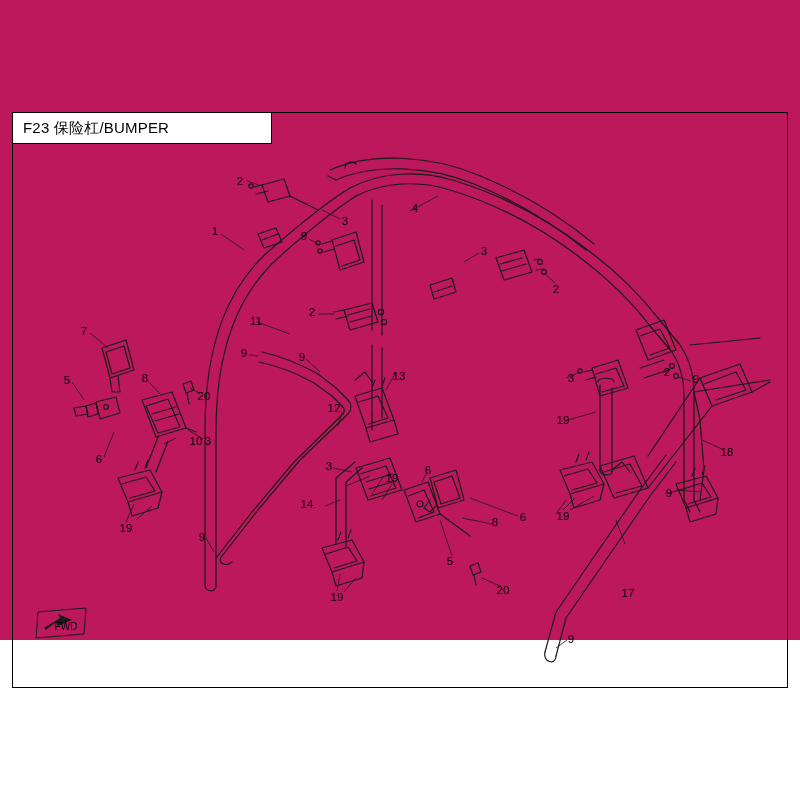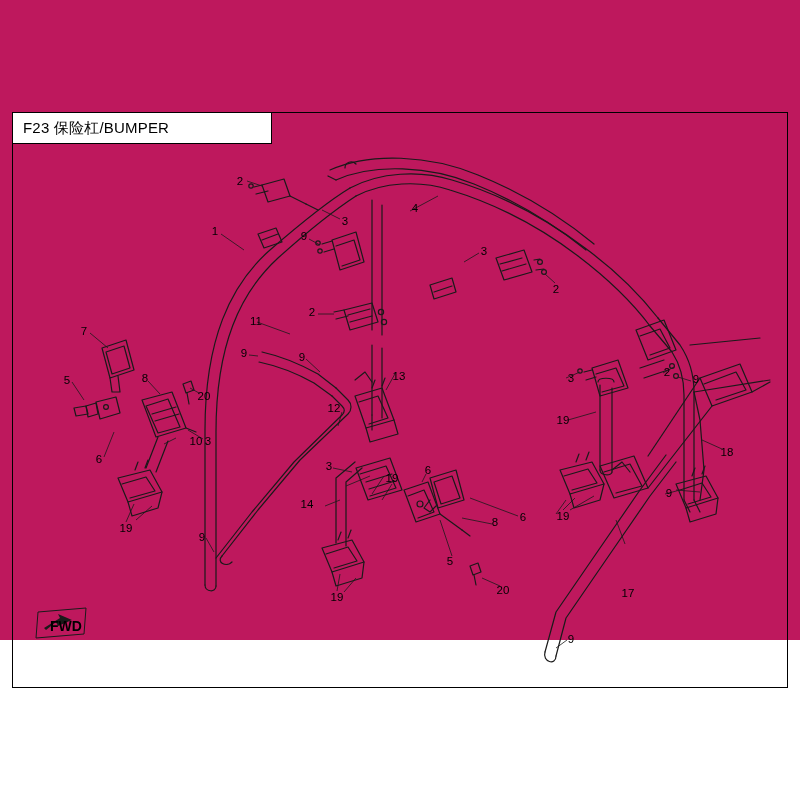--- a/index.html
+++ b/index.html
@@ -56,22 +56,22 @@
   }
   .lbl {
     position: absolute;
     font-size: 11.5px;
     color: #000000;
     font-family: "Liberation Sans", sans-serif;
     white-space: nowrap;
     transform: translate(-50%, -50%);
   }
   .fwd-text {
-    font-size: 14px;
-    font-weight: bold;
+    font-size: 10px;
+    font-weight: normal;
   }
 </style>
 </head>
 <body>
 
 <div id="page">
 
   <div id="frame"></div>
 
   <div id="title-box">

